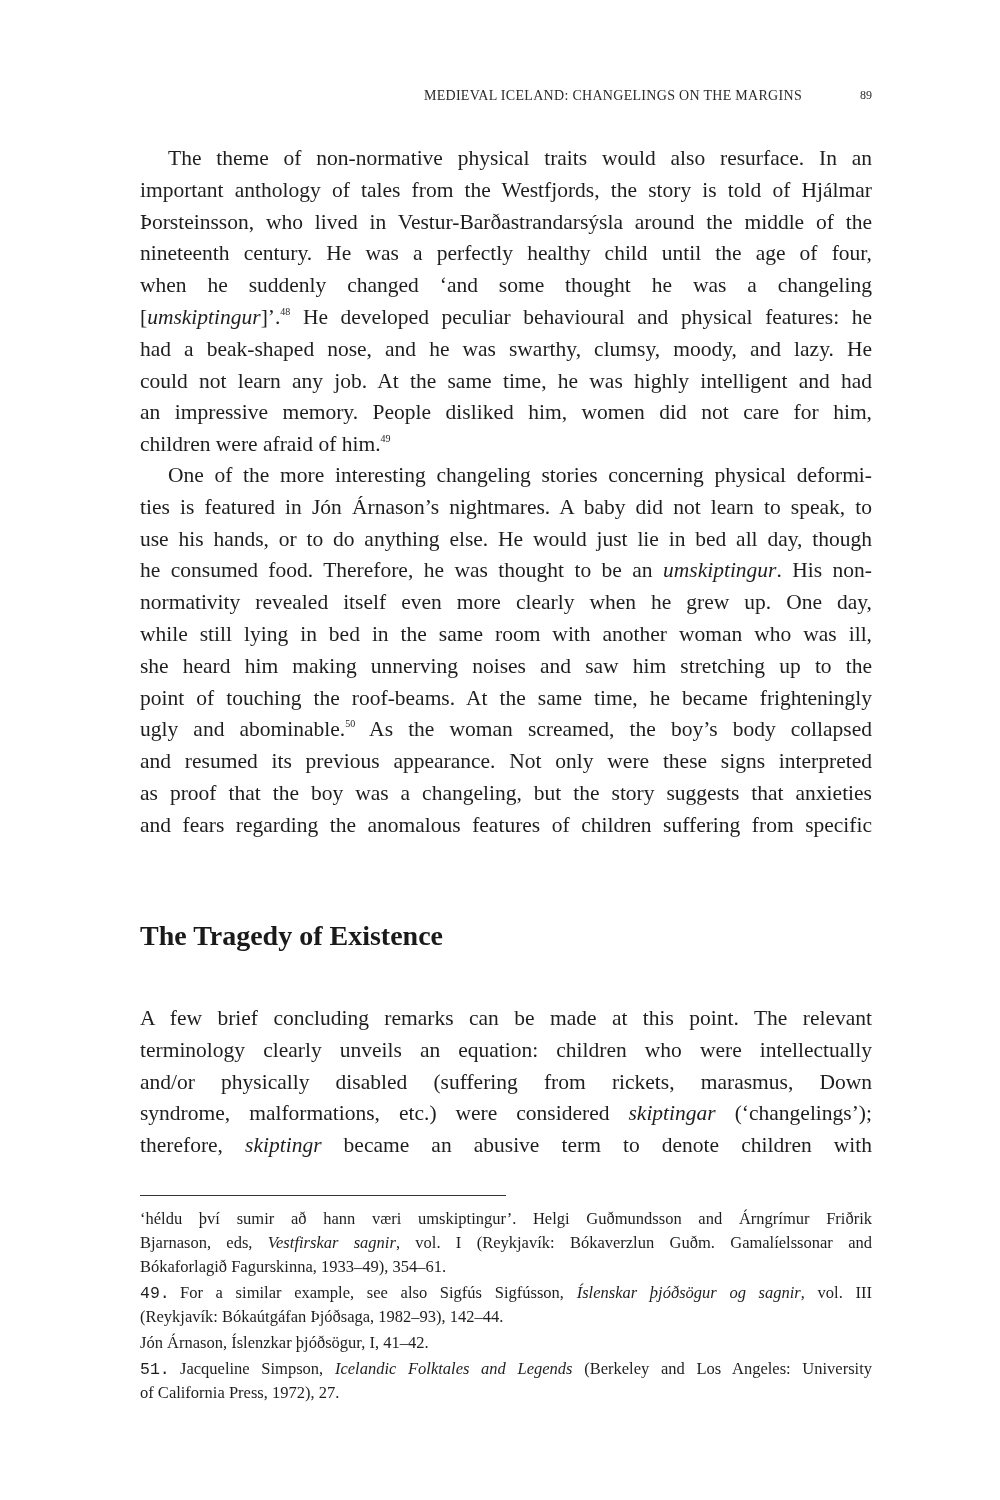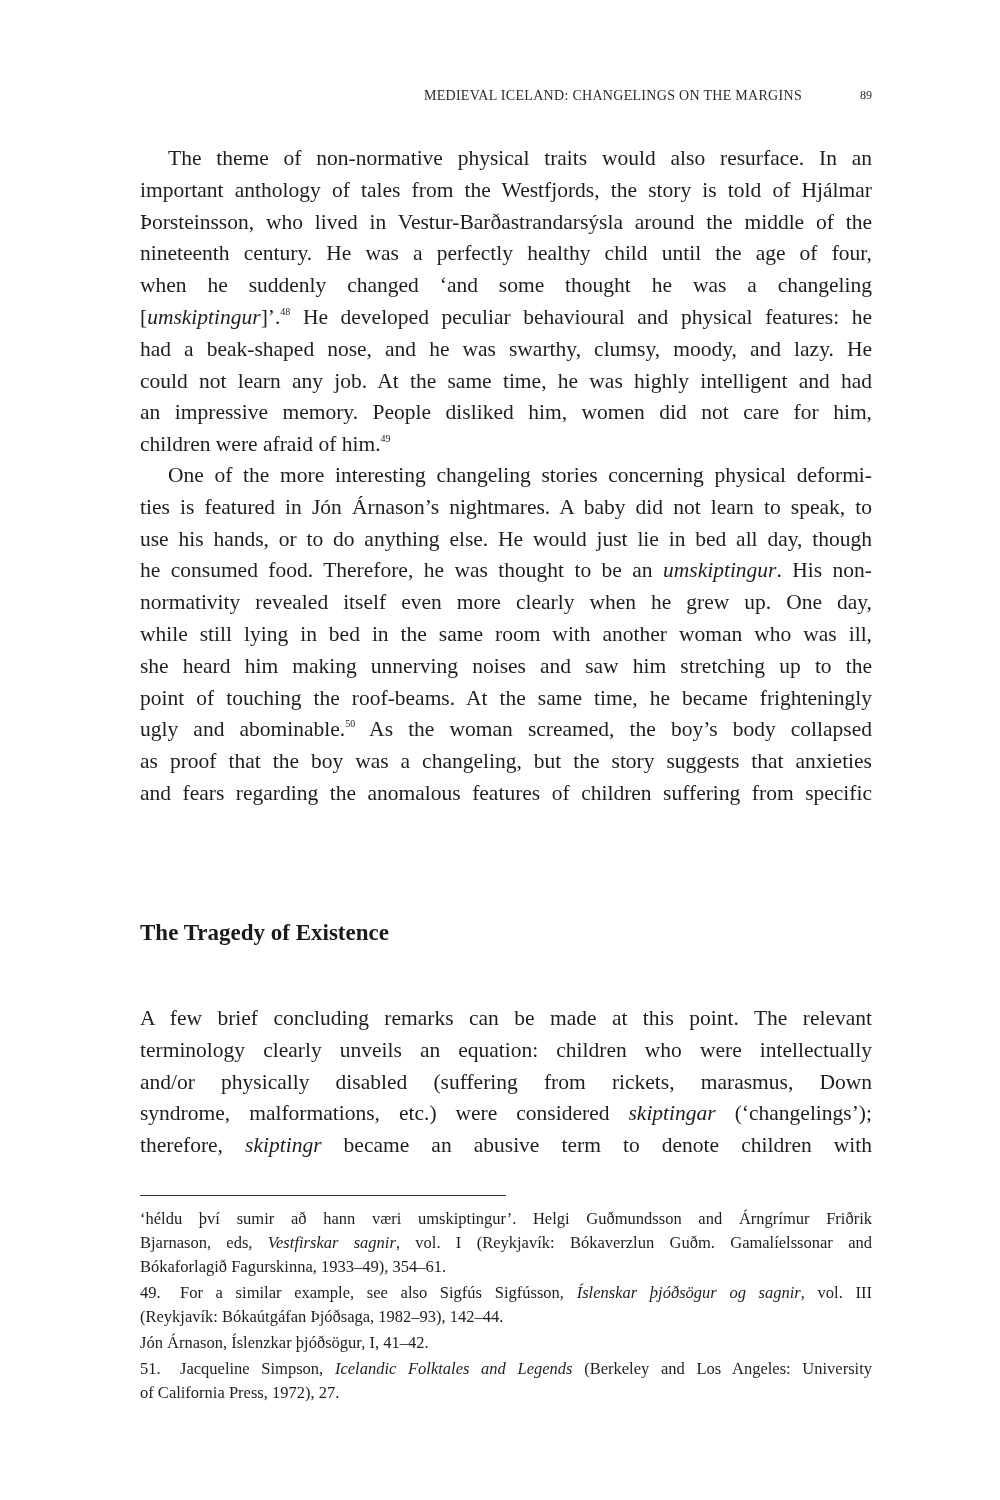--- a/index.html
+++ b/index.html
@@ -9,28 +9,28 @@
   .running-head { position: absolute; left: 0; width: 662px; text-align: right;
                   font-size: 14px; letter-spacing: 0.3px; color: #2a2a2a; }
   .page-number { position: absolute; right: 0; font-size: 12px; color: #2a2a2a; }
   .body { position: absolute; left: 140px; width: 732px; }
   .line { height: 31.8px; font-size: 21.5px; line-height: 31.8px; white-space: nowrap;
           text-align: justify; text-align-last: justify; }
   .line.last { text-align-last: left; }
   .line.indent { padding-left: 28px; }
   sup { font-size: 10px; vertical-align: 9px; line-height: 0; }
   i { font-style: italic; }
-  .heading { position: absolute; left: 140px; top: 920px; font-size: 23px; font-weight: bold;
+  .heading { position: absolute; left: 140px; top: 920px; font-size: 28px; font-weight: bold;
              color: #1a1a1a; }
   .rule { position: absolute; left: 140px; top: 1195px; width: 366px; height: 1px; background: #333; }
   .notes { position: absolute; left: 140px; top: 1207px; width: 732px; }
   .nline { height: 24px; font-size: 16.5px; line-height: 24px; white-space: nowrap;
            text-align: justify; text-align-last: justify; }
   .nline.last { text-align-last: left; }
-  .nnum { display: inline-block; width: 40px; }
+  .nnum { display: inline-block; width: 40px; font-family: Liberation Mono, monospace; }
   .gap { height: 2px; }
 </style>
 </head>
 <body>
 
 <div class="header">
   <div class="running-head">MEDIEVAL ICELAND: CHANGELINGS ON THE MARGINS</div>
   <div class="page-number">89</div>
 </div>
 
@@ -49,20 +49,21 @@
 <div class="body" id="p2" style="top:460px;">
     <div class="line indent">One of the more interesting changeling stories concerning physical deformi-</div>
     <div class="line">ties is featured in Jón Árnason’s nightmares. A baby did not learn to speak, to</div>
     <div class="line">use his hands, or to do anything else. He would just lie in bed all day, though</div>
     <div class="line">he consumed food. Therefore, he was thought to be an <i>umskiptingur</i>. His non-</div>
     <div class="line">normativity revealed itself even more clearly when he grew up. One day,</div>
     <div class="line">while still lying in bed in the same room with another woman who was ill,</div>
     <div class="line">she heard him making unnerving noises and saw him stretching up to the</div>
     <div class="line">point of touching the roof-beams. At the same time, he became frighteningly</div>
     <div class="line">ugly and abominable.<sup>50</sup> As the woman screamed, the boy’s body collapsed</div>
+    <div class="line">and resumed its previous appearance. Not only were these signs interpreted</div>
     <div class="line">as proof that the boy was a changeling, but the story suggests that anxieties</div>
     <div class="line">and fears regarding the anomalous features of children suffering from specific</div>
   </div>
 
 <div class="heading">The Tragedy of Existence</div>
 <div class="body" id="p3" style="top:1003px;">
     <div class="line">A few brief concluding remarks can be made at this point. The relevant</div>
     <div class="line">terminology clearly unveils an equation: children who were intellectually</div>
     <div class="line">and/or physically disabled (suffering from rickets, marasmus, Down</div>
     <div class="line">syndrome, malformations, etc.) were considered <i>skiptingar</i> (‘changelings’);</div>

